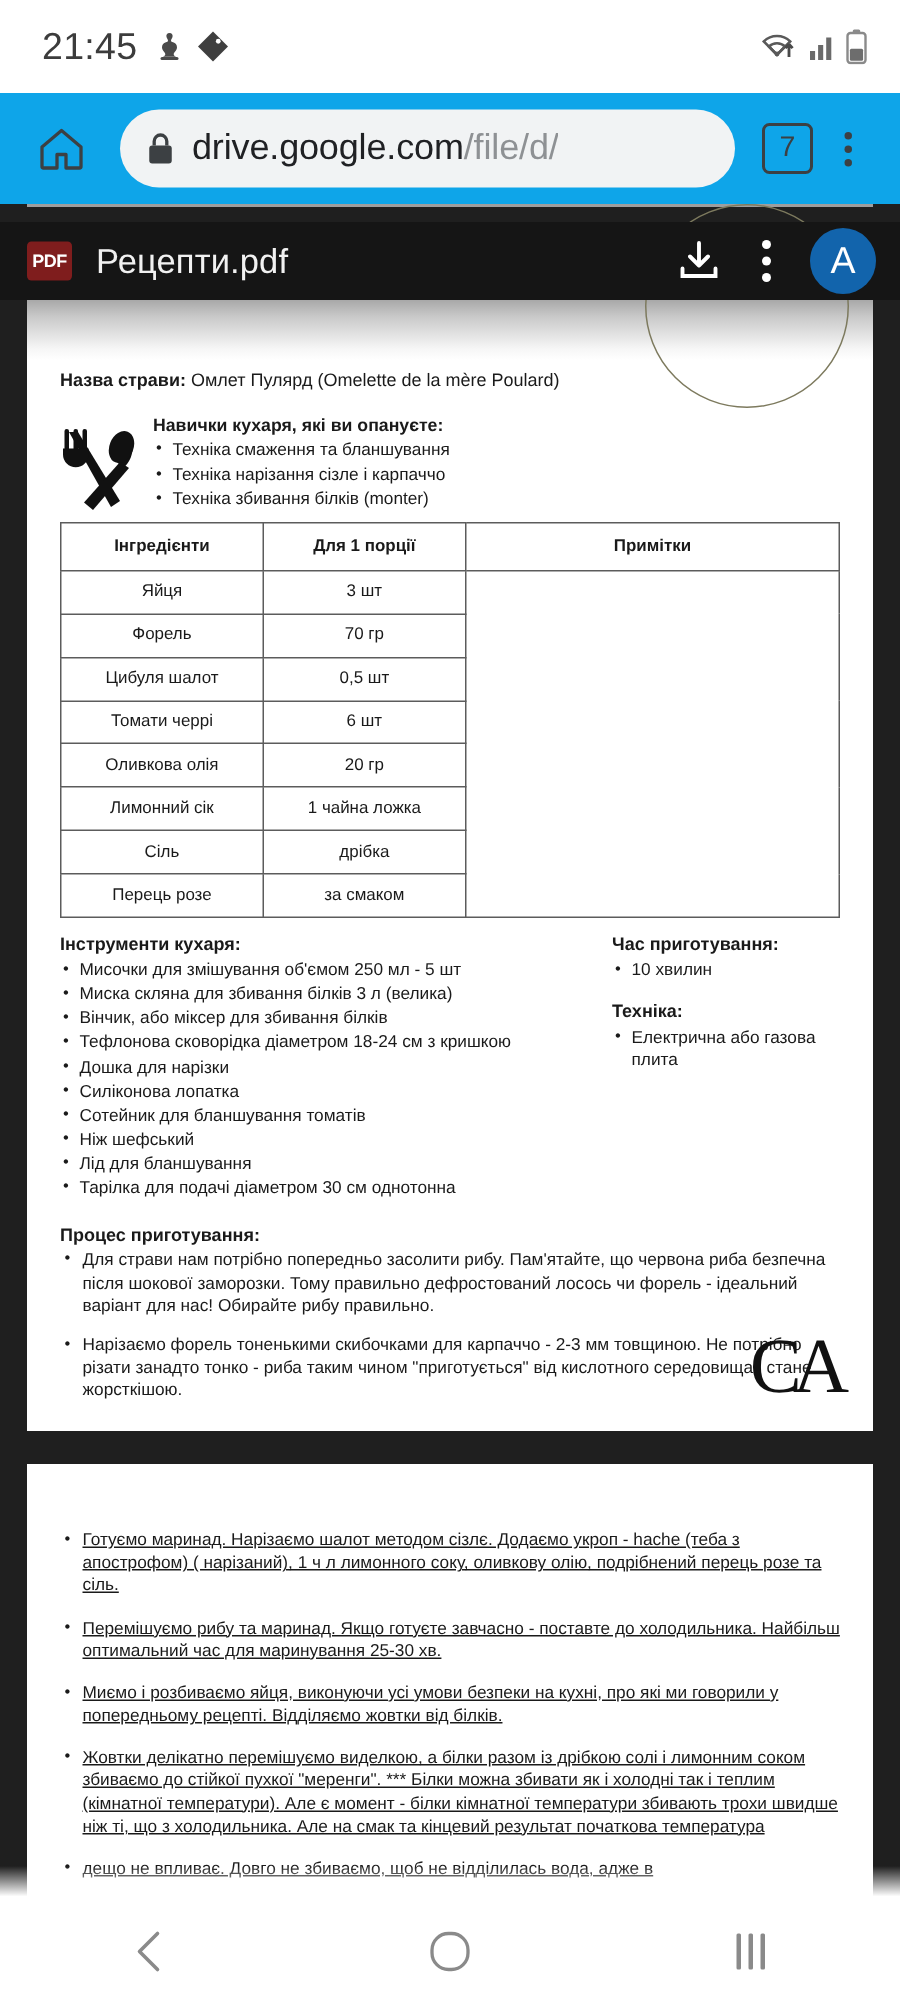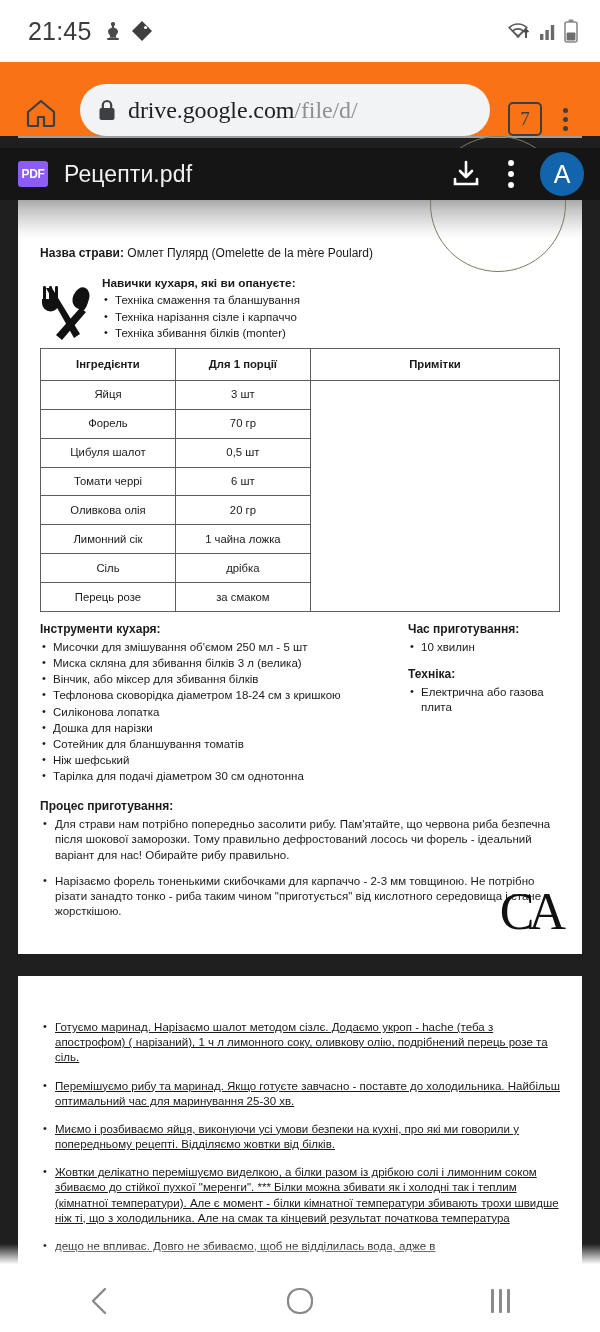--- a/index.html
+++ b/index.html
@@ -18,21 +18,21 @@
     padding: 0 22px 0 28px;
   }
   .status-time { font-size: 25px; color: #3c3c3c; letter-spacing: .2px; font-family: "Liberation Sans", sans-serif; }
   .status-left-icons { display: flex; align-items: center; gap: 9px; margin-left: 12px; }
   .status-right { margin-left: auto; display: flex; align-items: center; gap: 5px; }
   .sicon { display: block; }
 
   
   .omni-bar {
     position: absolute; top: 62px; left: 0; width: 600px; height: 74px;
-    background: #f97316; display: flex; align-items: flex-end; padding: 0 18px; font-family: Liberation Serif, serif;
+    background: #0ea5e9; display: flex; align-items: center; padding: 0 18px;
   }
   .home-btn { width: 46px; height: 46px; display: flex; align-items: center; justify-content: center; flex: none; }
   .url-pill {
     flex: 1; height: 52px; margin: 0 10px 0 16px;
     background: #f1f3f4; border-radius: 26px;
     display: flex; align-items: center; padding: 0 18px; overflow: hidden;
   }
   .lock-ico { flex: none; margin-right: 12px; }
   .url-text {
     font-size: 24px; color: #202124; white-space: nowrap; overflow: hidden;
@@ -54,21 +54,21 @@
   }
   .prev-page-sliver {
     position: absolute; top: -10px; left: 18px; width: 564px; height: 12px;
     background: #9e9e9e;
   }
   .pdf-header {
     position: absolute; top: 12px; left: 0; width: 600px; height: 52px;
     background: #151515; display: flex; align-items: center; padding: 0 16px 0 18px; z-index: 5;
   }
   .pdf-badge {
-    width: 30px; height: 26px; background: #8b5cf6; border-radius: 3px;
+    width: 30px; height: 26px; background: #7f1d1d; border-radius: 3px;
     display:flex; align-items:center; justify-content:center; flex:none;
   }
   .pdf-badge span { color:#fff; font-size: 12px; font-weight: bold; letter-spacing: -.3px; font-family:"Liberation Sans",sans-serif; }
   .pdf-title { color: #f1f1f1; font-size: 23px; margin-left: 16px; letter-spacing: .1px; }
   .pdf-actions { margin-left: auto; display: flex; align-items: center; gap: 0; }
   .act { width: 48px; height: 48px; display:flex; align-items:center; justify-content:center; }
   .act-kebab { width: 42px; height:48px; display:flex; flex-direction:column; align-items:center; justify-content:center; gap:5px; }
   .act-kebab i { width:6px; height:6px; border-radius:50%; background:#fff; display:block; }
   .avatar {
     width: 44px; height: 44px; border-radius: 50%; background: #1264ac;
@@ -318,24 +318,25 @@
         </table>
 
         <div class="two-col">
           <div class="col-left">
             <div class="sec-head">Інструменти кухаря:</div>
             <ul class="bul">
               <li>Мисочки для змішування об'ємом 250 мл - 5 шт</li>
               <li>Миска скляна для збивання білків 3 л (велика)</li>
               <li>Вінчик, або міксер для збивання білків</li>
               <li>Тефлонова сковорідка діаметром 18-24 см з кришкою</li>
+              <li>Дошка для нарізки</li>
               <li>Силіконова лопатка</li>
-              <li>Дошка для нарізки</li>
               <li>Сотейник для бланшування томатів</li>
               <li>Ніж шефський</li>
+              <li>Лід для бланшування</li>
               <li>Тарілка для подачі діаметром 30 см однотонна</li>
             </ul>
           </div>
           <div class="col-right">
             <div class="sec-block">
               <div class="sec-head">Час приготування:</div>
               <ul class="bul">
                 <li>10  хвилин</li>
               </ul>
             </div>

